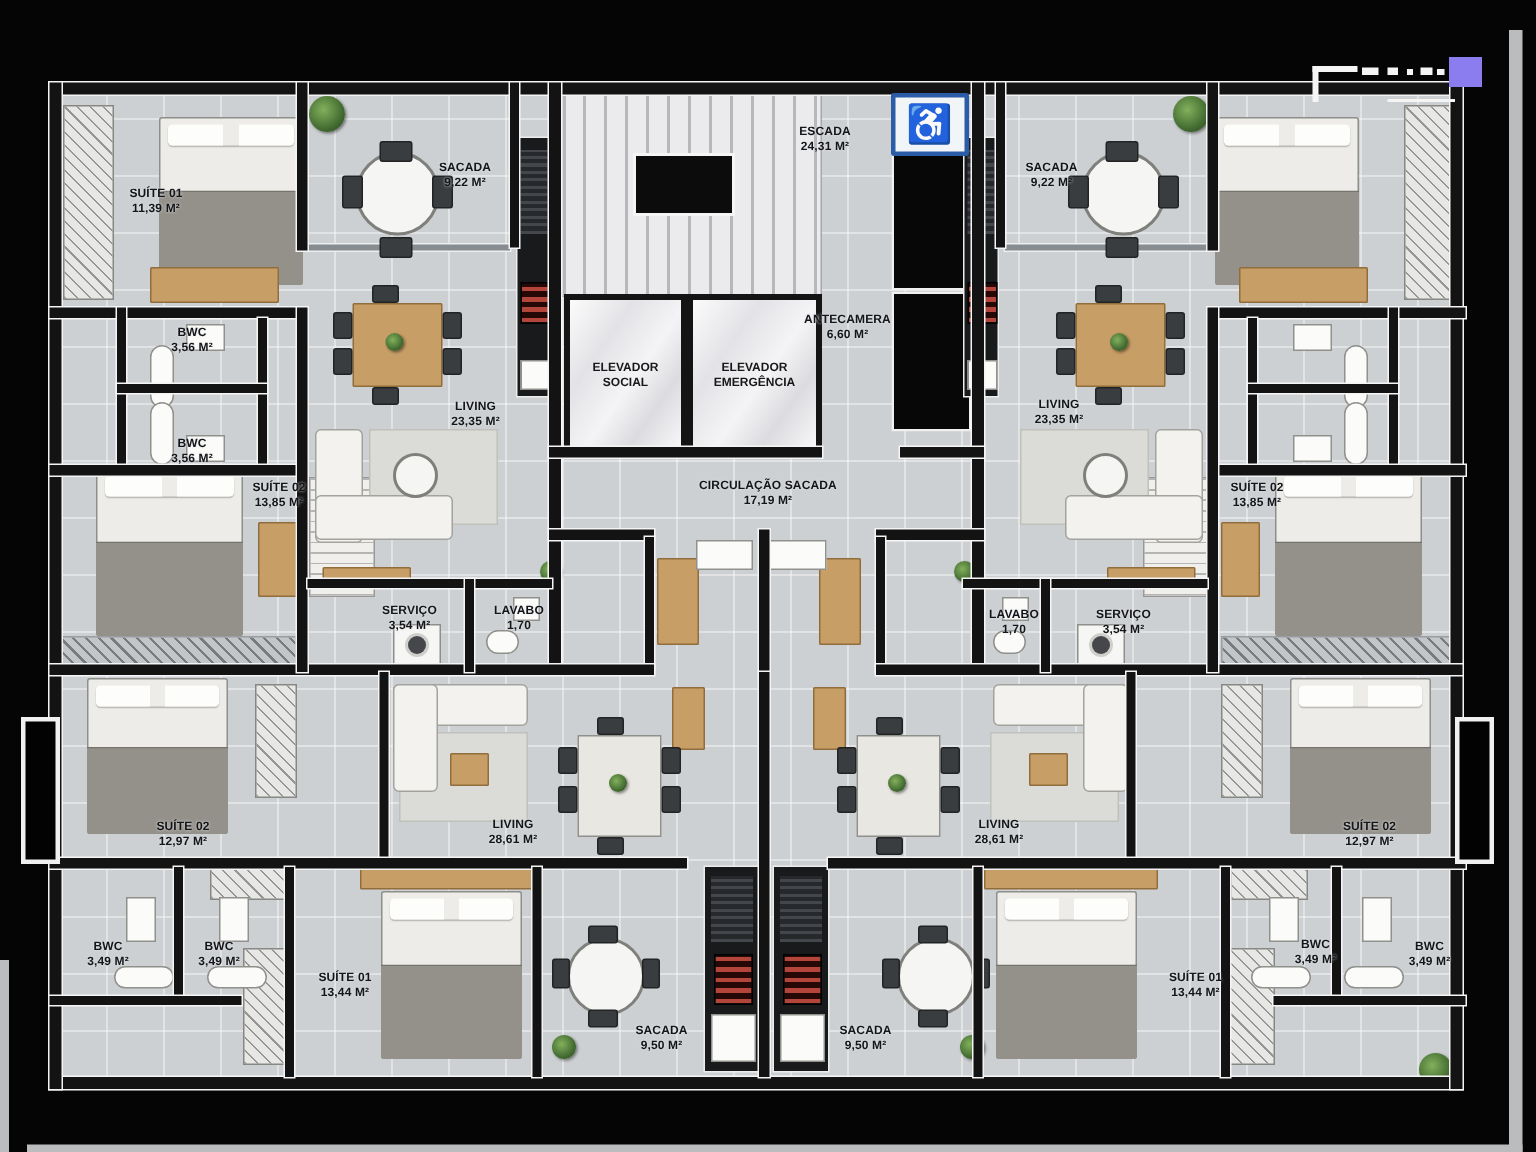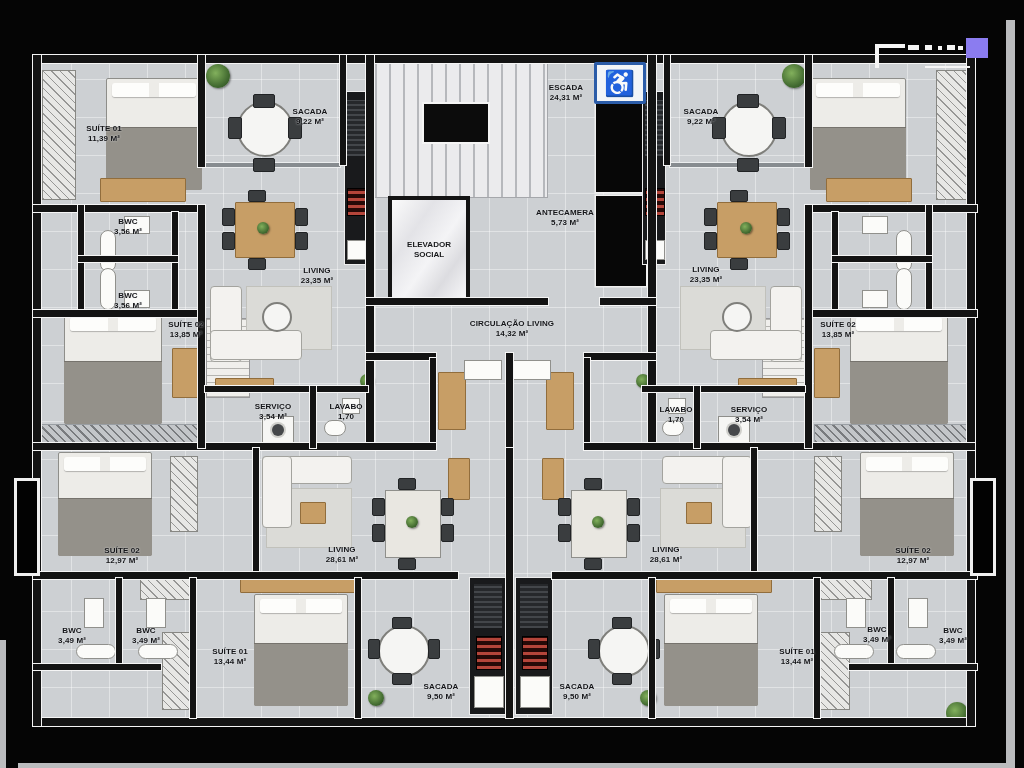--- a/index.html
+++ b/index.html
@@ -66,22 +66,25 @@
 
   <div class="rail" style="left:205px;top:163px;width:135px;height:4px"></div>
   <div class="rail" style="left:670px;top:163px;width:135px;height:4px"></div>
   <div class="hatch" style="left:38px;top:424px;width:158px;height:17px"></div>
   <div class="hatch" style="left:814px;top:424px;width:158px;height:17px"></div>
 
   <div class="stairs" style="left:374px;top:62px;width:172px;height:134px"></div>
   <div class="landing" style="left:424px;top:104px;width:64px;height:38px"></div>
   <div class="shaft" style="left:596px;top:98px;width:50px;height:94px"></div>
   <div class="shaft" style="left:596px;top:196px;width:50px;height:90px"></div>
-  <div class="elev" style="left:388px;top:196px;width:74px;height:100px">
+  <div class="elev" style="left:376px;top:196px;width:74px;height:100px">
     <div class="elbl">ELEVADOR SOCIAL</div>
+  </div>
+  <div class="elev" style="left:458px;top:196px;width:82px;height:100px">
+    <div class="elbl">ELEVADOR EMERGÊNCIA</div>
   </div>
 
   <div class="kitchen" style="left:345px;top:92px;width:22px;height:172px"></div>
   <div class="appl" style="left:347px;top:100px;width:18px;height:56px"></div>
   <div class="burner" style="left:347px;top:188px;width:18px;height:26px"></div>
   <div class="fx" style="left:347px;top:240px;width:18px;height:18px"></div>
   <div class="kitchen" style="left:643px;top:92px;width:22px;height:172px"></div>
   <div class="appl" style="left:645px;top:100px;width:18px;height:56px"></div>
   <div class="burner" style="left:645px;top:188px;width:18px;height:26px"></div>
   <div class="fx" style="left:645px;top:240px;width:18px;height:18px"></div>
@@ -381,31 +384,31 @@
     </div>
   <div class="lbl" style="left:877px;top:635px">
       <span>BWC</span>
       <span>3,49 M²</span>
     </div>
   <div class="lbl" style="left:953px;top:636px">
       <span>BWC</span>
       <span>3,49 M²</span>
     </div>
 
-  <div class="lbl" style="left:566px;top:93px">
+  <div class="lbl" style="left:550px;top:93px">
       <span>ESCADA</span>
       <span>24,31 M²</span>
     </div>
   <div class="lbl" style="left:565px;top:218px">
       <span>ANTECAMERA</span>
-      <span>5,73 M²</span>
+      <span>6,60 M²</span>
     </div>
   <div class="lbl" style="left:512px;top:329px">
-      <span>CIRCULAÇÃO LIVING</span>
-      <span>14,32 M²</span>
+      <span>CIRCULAÇÃO SACADA</span>
+      <span>17,19 M²</span>
     </div>
 
   <div class="logo-bit" style="left:875px;top:44px;width:30px;height:4px"></div>
   <div class="logo-bit" style="left:875px;top:44px;width:4px;height:24px"></div>
   <div class="logo-bit" style="left:908px;top:45px;width:11px;height:5px"></div>
   <div class="logo-bit" style="left:925px;top:45px;width:7px;height:5px"></div>
   <div class="logo-bit" style="left:938px;top:46px;width:4px;height:4px"></div>
   <div class="logo-bit" style="left:947px;top:45px;width:8px;height:5px"></div>
   <div class="logo-bit" style="left:958px;top:46px;width:5px;height:4px"></div>
   <div class="logo-bit" style="left:925px;top:66px;width:45px;height:2px"></div>

